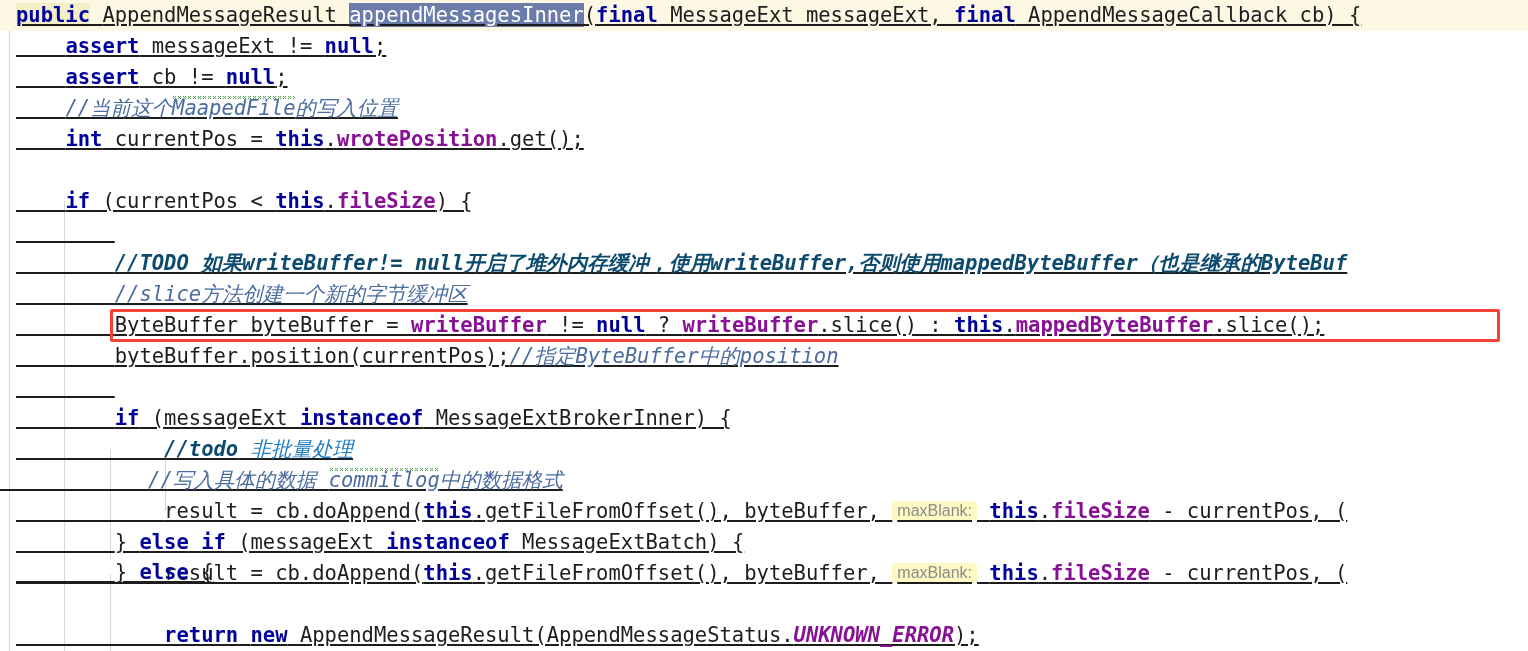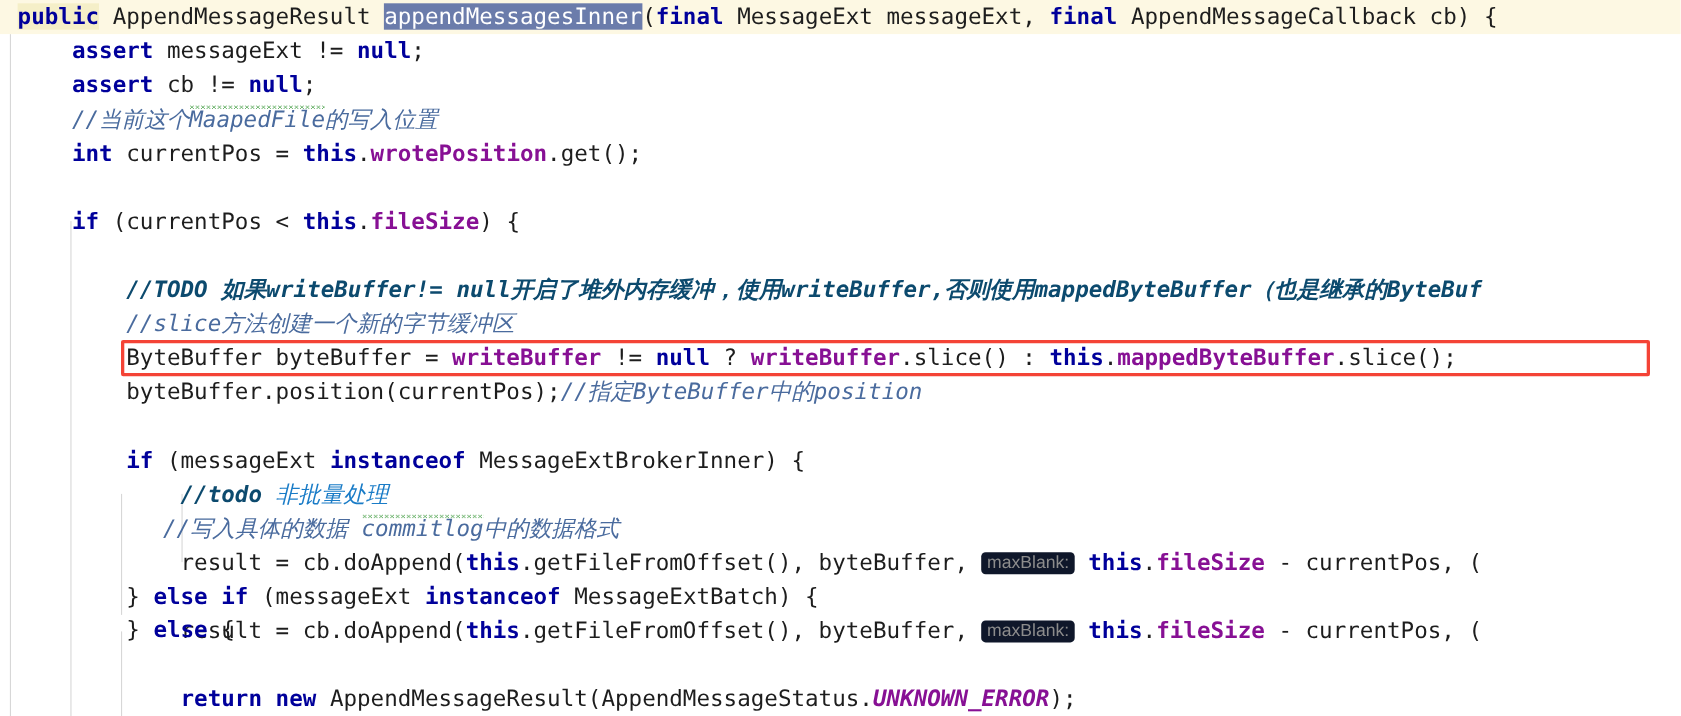--- a/index.html
+++ b/index.html
@@ -5,21 +5,21 @@
   html,body{margin:0;padding:0;background:#ffffff;}
   body{width:1528px;height:651px;overflow:hidden;
        font-family:"DejaVu Sans Mono","Liberation Mono",monospace;}
 
   #editor{position:relative;width:1528px;height:651px;background:#ffffff;overflow:hidden;}
 
   
   .guide{position:absolute;width:1px;background:#d7d7d7;}
 
   .line{position:relative;height:31px;line-height:31px;white-space:pre;
-        font-size:20.5px;color:#1d1d1d;letter-spacing:0px;}
+        font-size:20.5px;color:#1d1d1d;letter-spacing:0px;text-decoration:underline;}
 
   
   .kw{color:#00009b;font-weight:bold;}
   .fld{color:#871094;font-weight:bold;margin-top:12px;}
   .plain{color:#1d1d1d;}
   .cmt{color:#4a6b9e;font-style:italic;}
   .cmt-strong{color:#0c4a6e;font-style:italic;font-weight:bold;}
   .cmt-blue{color:#1a7cc7;font-style:italic;}
   .const{color:#871094;font-weight:bold;font-style:italic;}
 
@@ -34,21 +34,21 @@
       linear-gradient(45deg,transparent 45%,#4fa34f 45%,#4fa34f 55%,transparent 55%),
       linear-gradient(-45deg,transparent 45%,#4fa34f 45%,#4fa34f 55%,transparent 55%);
     background-size:5px 3px;
     background-repeat:repeat-x;
     background-position:0 bottom 2px;
     padding-bottom:3px;
   }
 
   
   .hint{font-family:"Liberation Sans","DejaVu Sans",sans-serif;
-        font-size:16px;color:#8c8c8c;background:#0f172a;
+        font-size:16px;color:#8c8c8c;background:#fef9c3;
         border-radius:4px;padding:1px 5px 2px 5px;font-style:normal;
         font-weight:normal;position:relative;top:-2px;}
 
   
   #redbox{position:absolute;border:3px solid #f44336;border-radius:2px;
           pointer-events:none;box-sizing:border-box;}
 </style>
 </head>
 <body>
 

